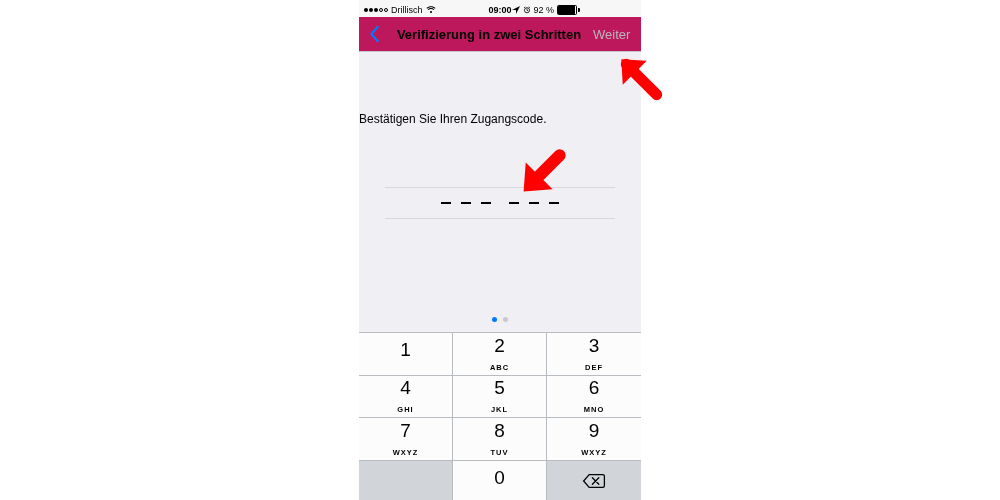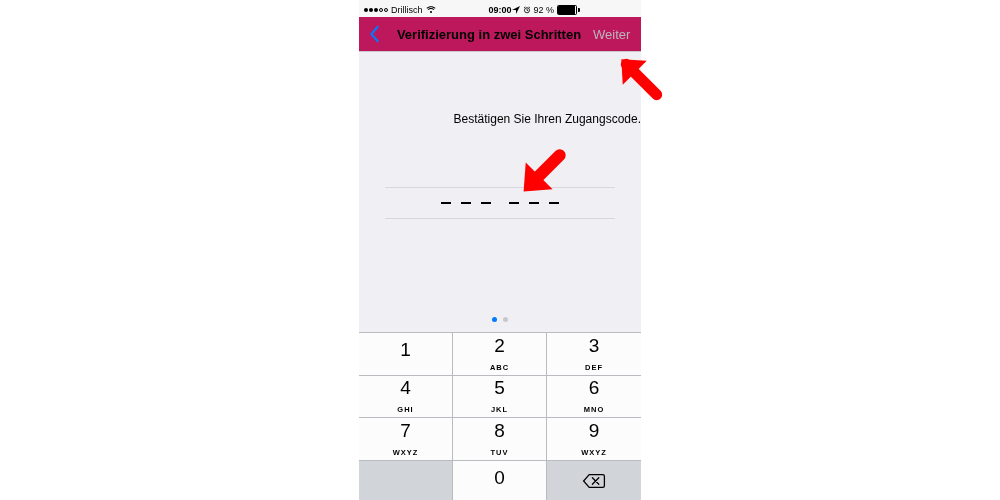--- a/index.html
+++ b/index.html
@@ -108,21 +108,21 @@
   
   .content {
     position: relative;
     height: 280px;
     background: #efeff4;
   }
   .instruction {
     position: absolute;
     left: 0; right: 0;
     top: 60px;
-    text-align: right;
+    text-align: left;
     font-size: 12px;
     font-weight: 500;
     color: #000;
   }
   .code-field {
     position: absolute;
     left: 26px; right: 26px;
     top: 135px;
     height: 30px;
     border-top: 1px solid #d8d8dc;

